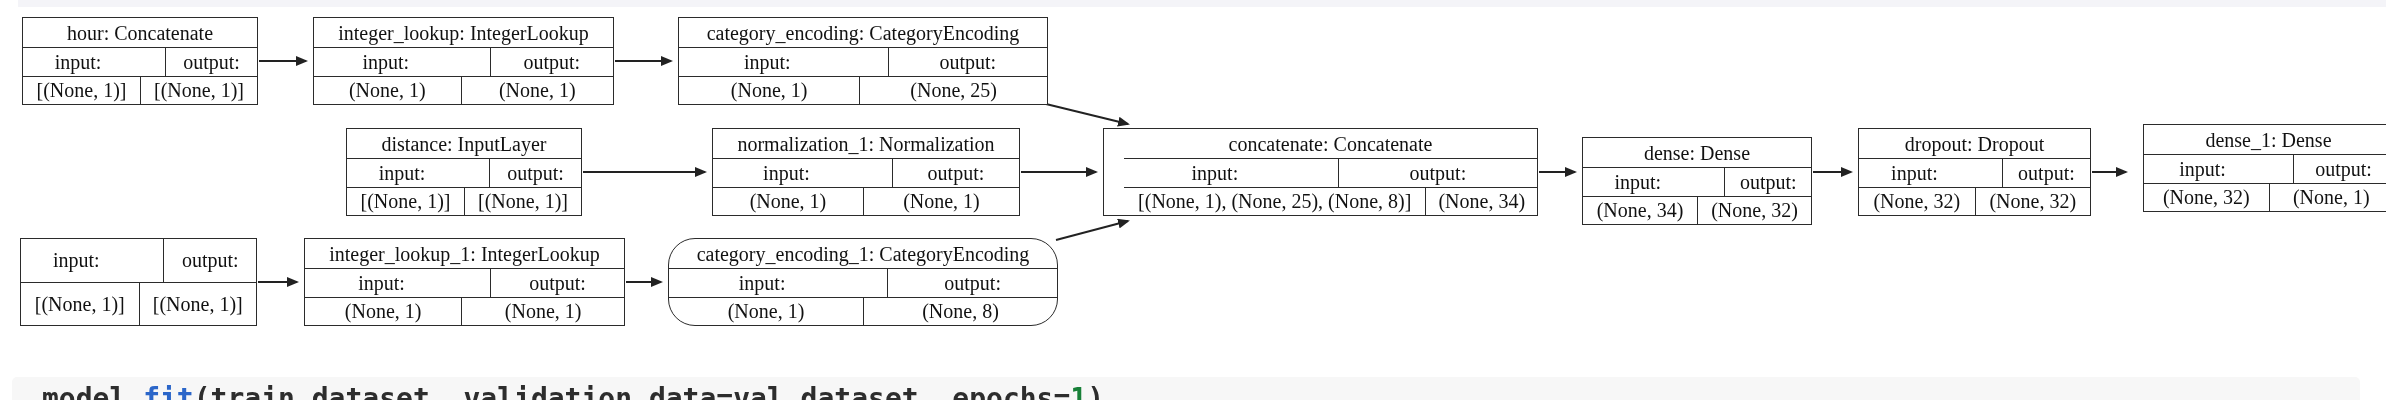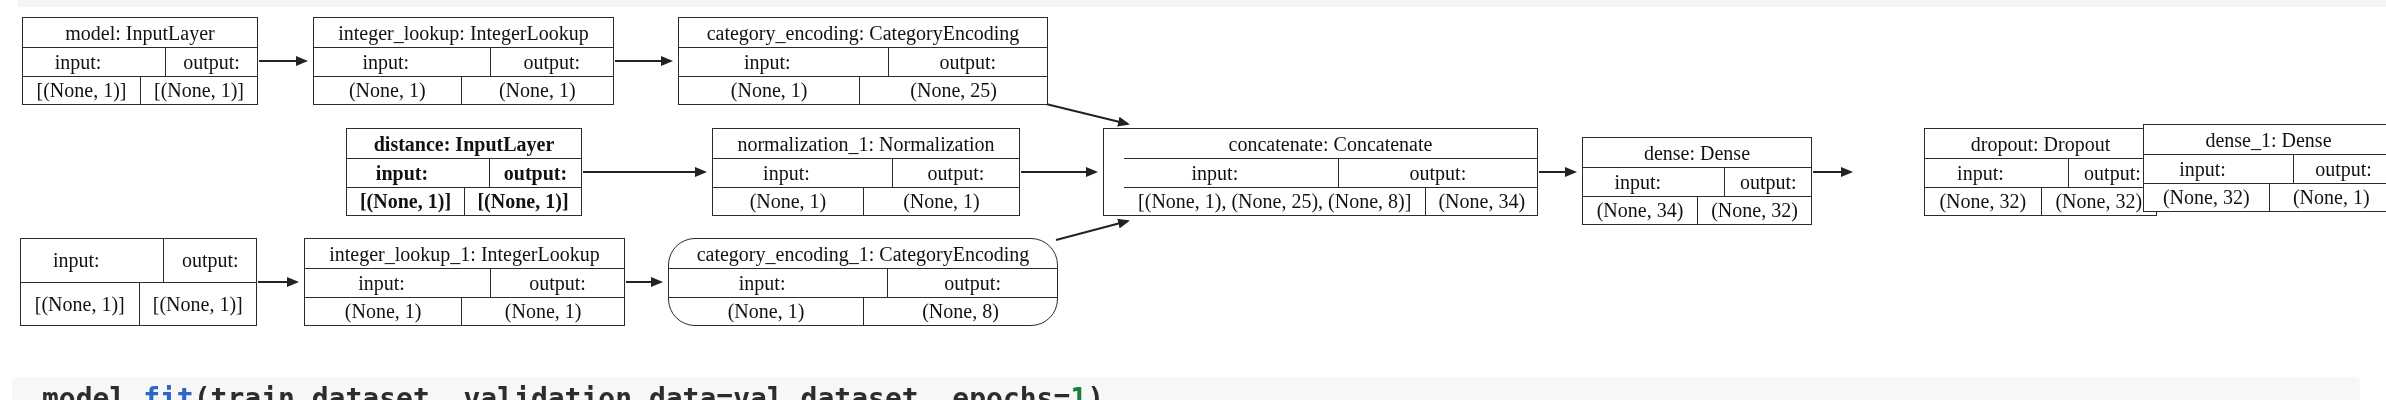--- a/index.html
+++ b/index.html
@@ -31,25 +31,25 @@
   }
   .nc:first-child{flex:0 0 var(--s,50%);}
   .nc + .nc{flex:1 1 auto;border-left:1.5px solid #2b2b2b;}
   .nrb .nc:first-child{--s:var(--sb,48%);}
   .nrc .nc:first-child{--s:var(--sc,50%);}
 
   
   .n-hour   {left:22px;  top:17px;  width:236px; --sb:47%; --sc:50%;}
   .n-il     {left:313px; top:17px;  width:301px; --sb:48%; --sc:49%;}
   .n-ce     {left:678px; top:17px;  width:370px; --sb:48%; --sc:49%;}
-  .n-dist   {left:346px; top:128px; width:236px;font-weight:bold; --sb:47%; --sc:50%;}
+  .n-dist   {left:346px; top:128px; width:236px; --sb:47%; --sc:50%;}
   .n-norm   {left:712px; top:128px; width:308px; --sb:48%; --sc:49%;}
   .n-cat    {left:1103px;top:128px; width:435px;padding-left:20px; --sb:44%; --sc:73%;}
   .n-dense  {left:1582px;top:128px; width:230px;margin-top:9px; --sb:48%; --sc:50%;}
-  .n-drop   {left:1924px;top:128px; width:233px;justify-content:center; --sb:48%; --sc:50%;}
+  .n-drop   {left:1858px;top:128px; width:233px;justify-content:center; --sb:48%; --sc:50%;}
   .n-dense1 {left:2133px;top:124px; width:251px;margin-left:10px; --sb:47%; --sc:50%;}
   .n-week   {left:20px;  top:238px; width:237px; --sb:47%; --sc:50%;}
   .n-il1    {left:304px; top:238px; width:321px; --sb:48%; --sc:49%;}
   .n-ce1    {left:668px; top:238px; width:390px;border-radius:27px; --sb:48%; --sc:50%;}
 
   .edges{position:absolute;left:0;top:0;width:2386px;height:400px;pointer-events:none;}
   .edges line{stroke:#222;stroke-width:2;}
 
   
   .code-cell{
@@ -84,21 +84,21 @@
   <line x1="1021" y1="172" x2="1096" y2="172" marker-end="url(#ah)"></line>
   <line x1="258" y1="282" x2="297" y2="282" marker-end="url(#ah)"></line>
   <line x1="626" y1="282" x2="661" y2="282" marker-end="url(#ah)"></line>
   <line x1="1056" y1="240" x2="1128" y2="221" marker-end="url(#ah)"></line>
   <line x1="1539" y1="172" x2="1575" y2="172" marker-end="url(#ah)"></line>
   <line x1="1813" y1="172" x2="1851" y2="172" marker-end="url(#ah)"></line>
   <line x1="2092" y1="172" x2="2126" y2="172" marker-end="url(#ah)"></line>
 </svg>
 
 <div class="node n-hour">
-  <div class="nt">model: InputLayer</div>
+  <div class="nt">hour: Concatenate</div>
   <div class="nr nrb">
     <div class="nc">input:</div>
     <div class="nc">output:</div>
   </div>
   <div class="nr nrc">
     <div class="nc">[(None, 1)]</div>
     <div class="nc">[(None, 1)]</div>
   </div>
 </div>
 

